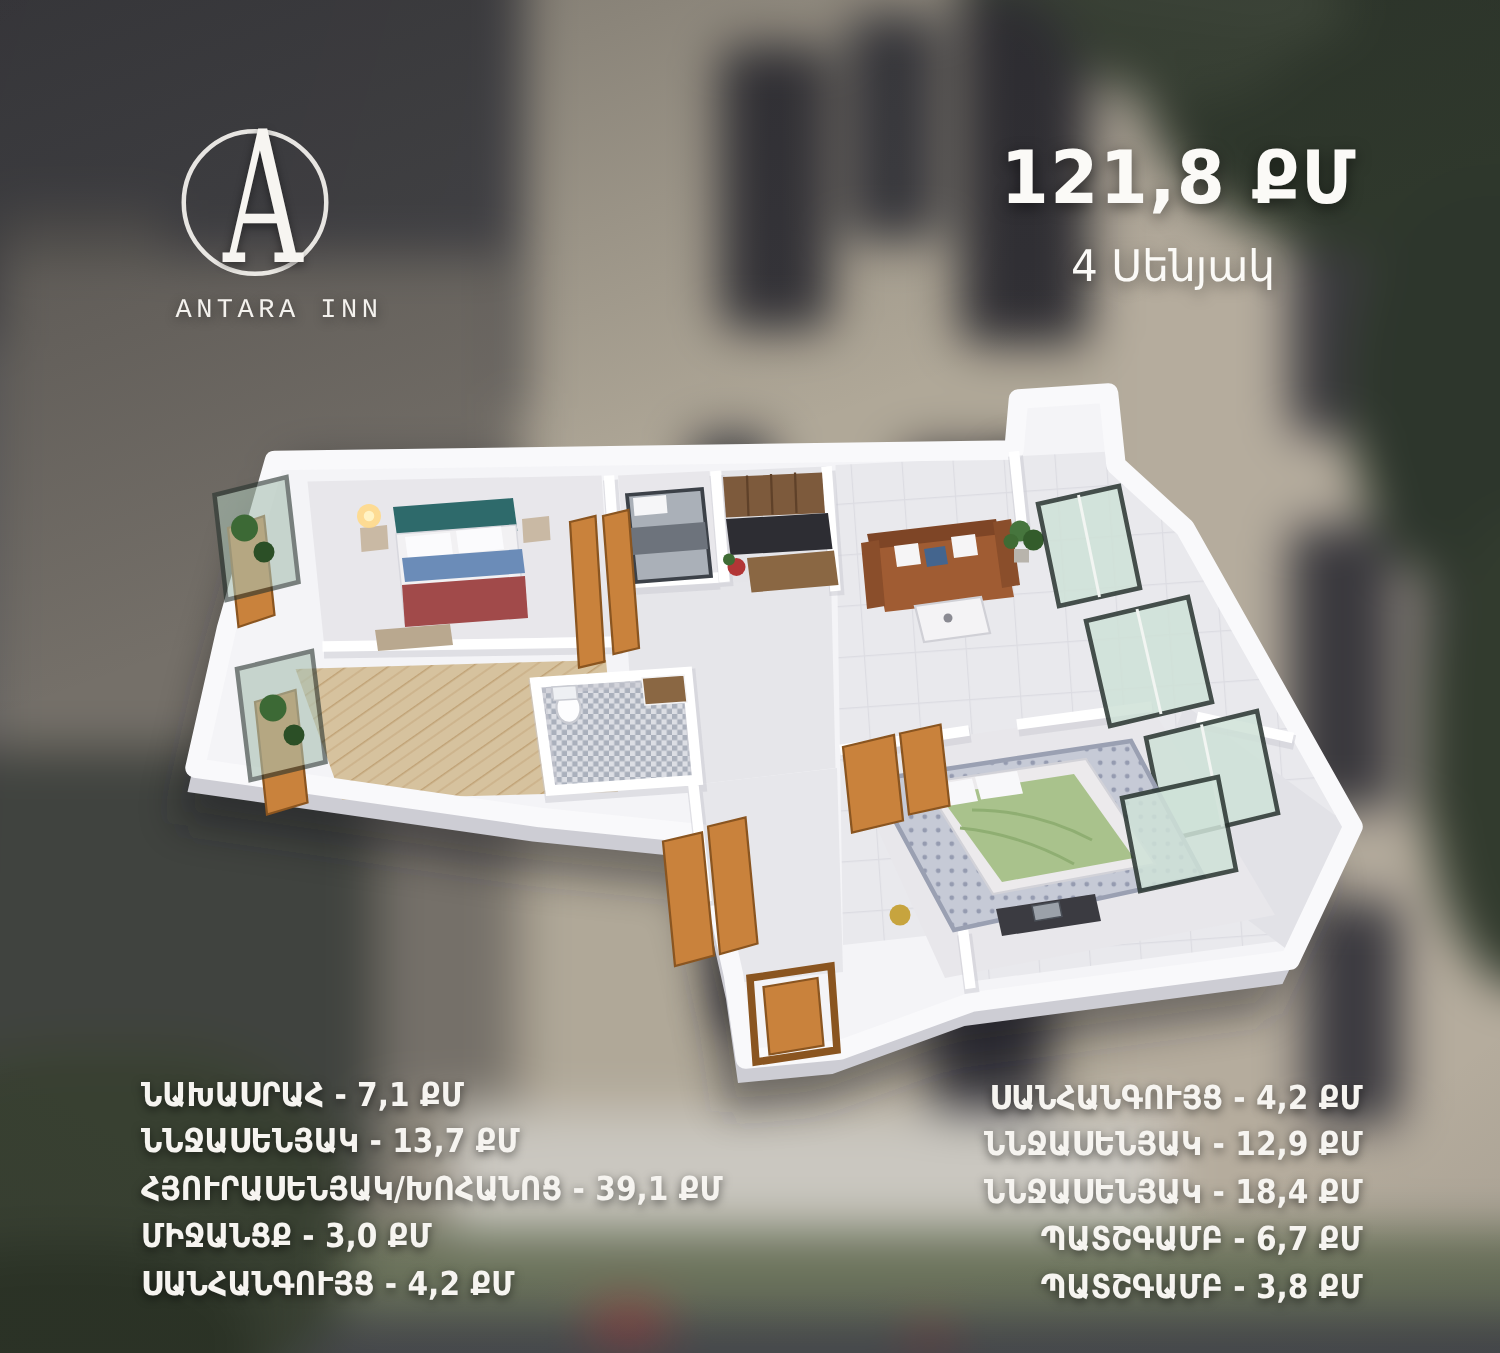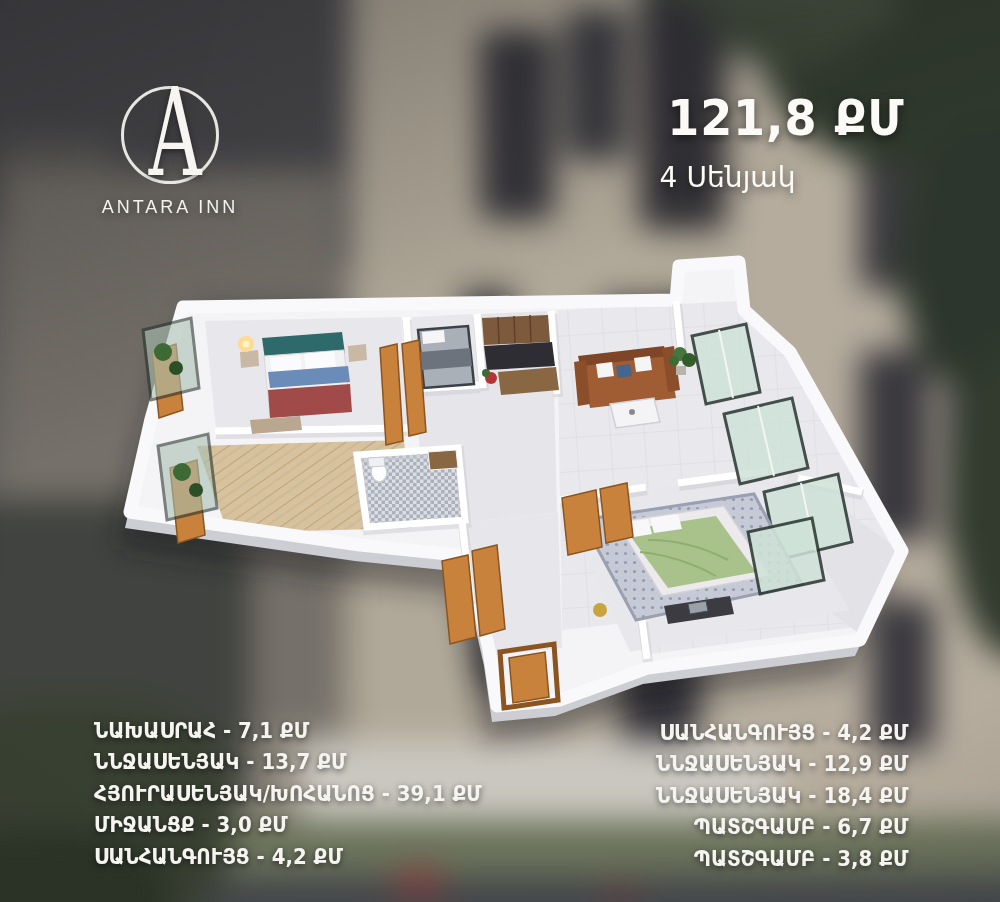--- a/index.html
+++ b/index.html
@@ -52,25 +52,25 @@
 
   .plan{position:absolute;left:0;top:0;}
 
   
   .logo{position:absolute;left:85px;top:86px;width:170px;text-align:center;color:#f4f2ee;
         text-shadow:0 2px 8px rgba(0,0,0,.45);}
   .logo-circle{position:relative;width:92px;height:92px;margin:0 auto;
         border:3px solid rgba(246,244,240,.92);border-radius:50%;}
   .logo-a{position:absolute;left:50%;top:50%;transform:translate(-44%,-52%) scaleX(.6);
         font-family:"DejaVu Serif",serif;font-size:122px;line-height:1;color:#f7f5f1;}
-  .logo-name{margin-top:13px;font-family:Liberation Sans, sans-serif;font-size:18px;
-        letter-spacing:3px;white-space:nowrap;}
+  .logo-name{margin-top:13px;font-family:Liberation Mono, monospace;font-size:18px;
+        letter-spacing:3px;white-space:nowrap;text-align:right;}
 
   
-  .offer{position:absolute;right:96px;top:90px;text-align:left;color:#fbfaf7;
+  .offer{position:absolute;right:96px;top:90px;text-align:center;color:#fbfaf7;
          text-shadow:0 3px 10px rgba(0,0,0,.5);}
   .offer-area{font-size:49px;font-weight:bold;letter-spacing:1px;
          transform:scaleX(.94);transform-origin:right top;white-space:nowrap;}
   .offer-rooms{margin-top:13px;font-size:29px;font-weight:normal;
          transform:scaleX(.97);transform-origin:right top;white-space:nowrap;}
 
   
   .list{position:absolute;color:#f6f4f0;font-weight:bold;font-size:22px;
         line-height:31.4px;text-shadow:0 2px 7px rgba(0,0,0,.55);white-space:nowrap;}
   .list-left{left:94px;top:715px;transform:scaleX(.9);transform-origin:left top;}

